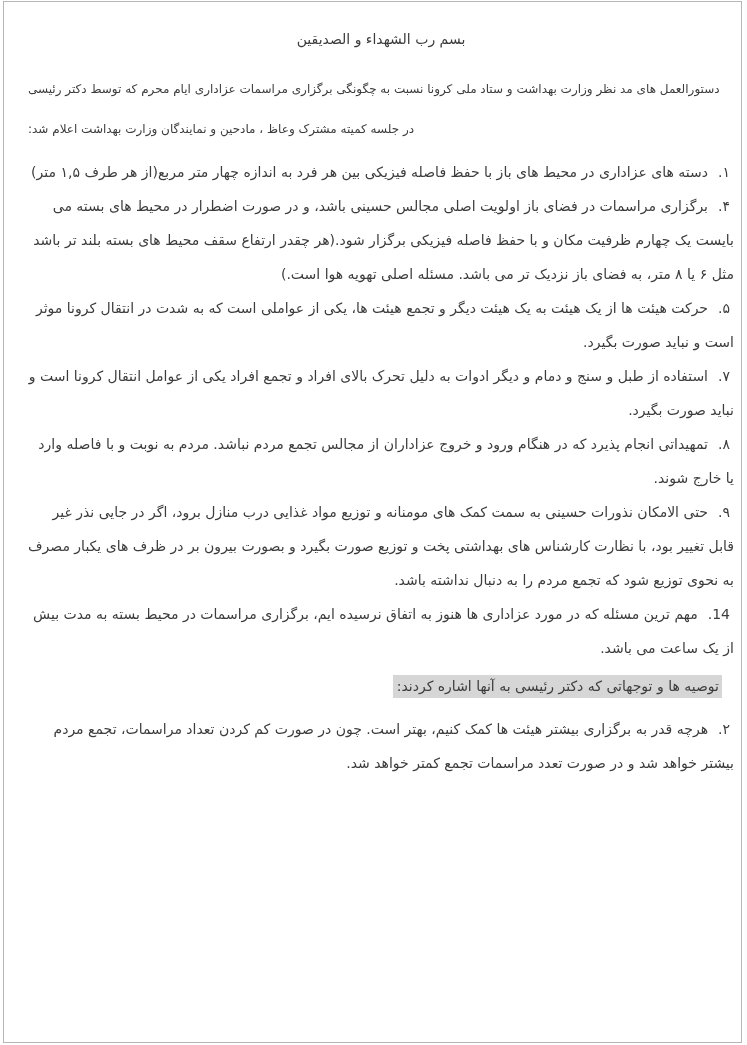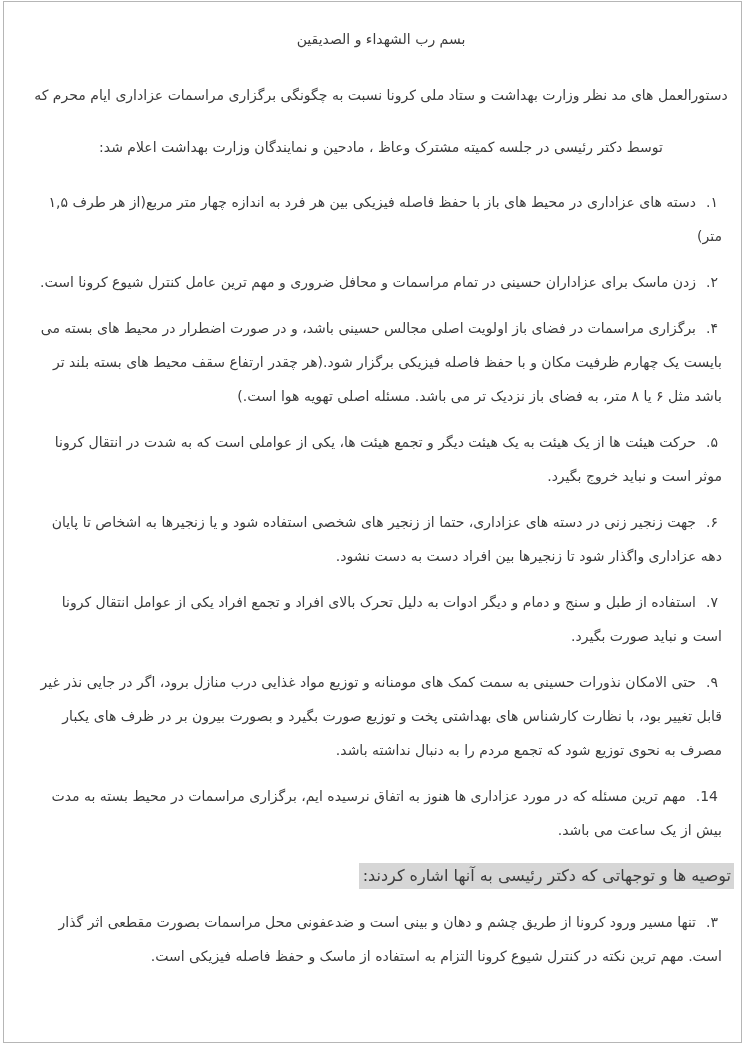--- a/index.html
+++ b/index.html
@@ -21,65 +21,64 @@
     overflow: hidden;
     background: #ffffff;
   }
   .basmala {
     text-align: center;
     font-size: 14px;
     line-height: 36px;
     margin: 0 0 12px 0;
   }
   .intro {
-    font-size: 14px;
-    line-height: 52px;
-    text-align: center;
+    font-size: 12px;
+    line-height: 40px;
+    text-align: left;
     margin: 0 0 6px 0;
   }
   .list { margin: 0; }
   .item {
-    margin: 12px;
+    margin: 0;
     font-size: 14px;
     line-height: 34px;
     text-indent: 4px;
   }
   .num { margin-left: 10px; white-space: nowrap; }
   .rec-heading {
-    margin: 4px 0 9px 0;
-    font-size: 16px;
+    margin: 4px 12px 9px 0;
+    font-size: 14px;
     line-height: 34px;
     text-align: right;
     text-indent: 0;
   }
   .hl {
     background: #d6d6d6;
     padding: 3px 3px 4px 4px;
   }
 </style>
 </head>
 <body>
 
 <div class="page" lang="fa">
 
   <div class="basmala">بسم رب الشهداء و الصدیقین</div>
 
   <p class="intro">دستورالعمل های مد نظر وزارت بهداشت و ستاد ملی کرونا نسبت به چگونگی برگزاری مراسمات عزاداری ایام محرم که توسط دکتر رئیسی در جلسه کمیته مشترک وعاظ ، مادحین و نمایندگان وزارت بهداشت اعلام شد:</p>
 
   <div class="list">
     <p class="item"><span class="num">۱.</span><span>دسته های عزاداری در محیط های باز با حفظ فاصله فیزیکی بین هر فرد به اندازه چهار متر مربع(از هر طرف ۱,۵ متر)</span></p>
-    <p class="item"><span class="num">۲.</span><span>زدن ماسک برای عزاداران حسینی در تمام مراسمات و محافل ضروری و مهم ترین عامل کنترل شیوع کرونا است.</span></p>
     <p class="item"><span class="num">۴.</span><span>برگزاری مراسمات در فضای باز اولویت اصلی مجالس حسینی باشد، و در صورت اضطرار در محیط های بسته می بایست یک چهارم ظرفیت مکان و با حفظ فاصله فیزیکی برگزار شود.(هر چقدر ارتفاع سقف محیط های بسته بلند تر باشد مثل ۶ یا ۸ متر، به فضای باز نزدیک تر می باشد. مسئله اصلی تهویه هوا است.)</span></p>
-    <p class="item"><span class="num">۵.</span><span>حرکت هیئت ها از یک هیئت به یک هیئت دیگر و تجمع هیئت ها، یکی از عواملی است که به شدت در انتقال کرونا موثر است و نباید خروج بگیرد.</span></p>
-    <p class="item"><span class="num">۶.</span><span>جهت زنجیر زنی در دسته های عزاداری، حتما از زنجیر های شخصی استفاده شود و یا زنجیرها به اشخاص تا پایان دهه عزاداری واگذار شود تا زنجیرها بین افراد دست به دست نشود.</span></p>
+    <p class="item"><span class="num">۵.</span><span>حرکت هیئت ها از یک هیئت به یک هیئت دیگر و تجمع هیئت ها، یکی از عواملی است که به شدت در انتقال کرونا موثر است و نباید صورت بگیرد.</span></p>
     <p class="item"><span class="num">۷.</span><span>استفاده از طبل و سنج و دمام و دیگر ادوات به دلیل تحرک بالای افراد و تجمع افراد یکی از عوامل انتقال کرونا است و نباید صورت بگیرد.</span></p>
+    <p class="item"><span class="num">۸.</span><span>تمهیداتی انجام پذیرد که در هنگام ورود و خروج عزاداران از مجالس تجمع مردم نباشد. مردم به نوبت و با فاصله وارد یا خارج شوند.</span></p>
     <p class="item"><span class="num">۹.</span><span>حتی الامکان نذورات حسینی به سمت کمک های مومنانه و توزیع مواد غذایی درب منازل برود، اگر در جایی نذر غیر قابل تغییر بود، با نظارت کارشناس های بهداشتی پخت و توزیع صورت بگیرد و بصورت بیرون بر در ظرف های یکبار مصرف به نحوی توزیع شود که تجمع مردم را به دنبال نداشته باشد.</span></p>
     <p class="item"><span class="num">14.</span><span>مهم ترین مسئله که در مورد عزاداری ها هنوز به اتفاق نرسیده ایم، برگزاری مراسمات در محیط بسته به مدت بیش از یک ساعت می باشد.</span></p>
   </div>
 
   <p class="rec-heading"><span class="hl">توصیه ها و توجهاتی که دکتر رئیسی به آنها اشاره کردند:</span></p>
 
   <div class="list">
-    <p class="item"><span class="num">۳.</span><span>تنها مسیر ورود کرونا از طریق چشم و دهان و بینی است و ضدعفونی محل مراسمات بصورت مقطعی اثر گذار است. مهم ترین نکته در کنترل شیوع کرونا التزام به استفاده از ماسک و حفظ فاصله فیزیکی است.</span></p>
+    <p class="item"><span class="num">۲.</span><span>هرچه قدر به برگزاری بیشتر هیئت ها کمک کنیم، بهتر است. چون در صورت کم کردن تعداد مراسمات، تجمع مردم بیشتر خواهد شد و در صورت تعدد مراسمات تجمع کمتر خواهد شد.</span></p>
 
   </div>
 
 </div>
 
 </body></html>

